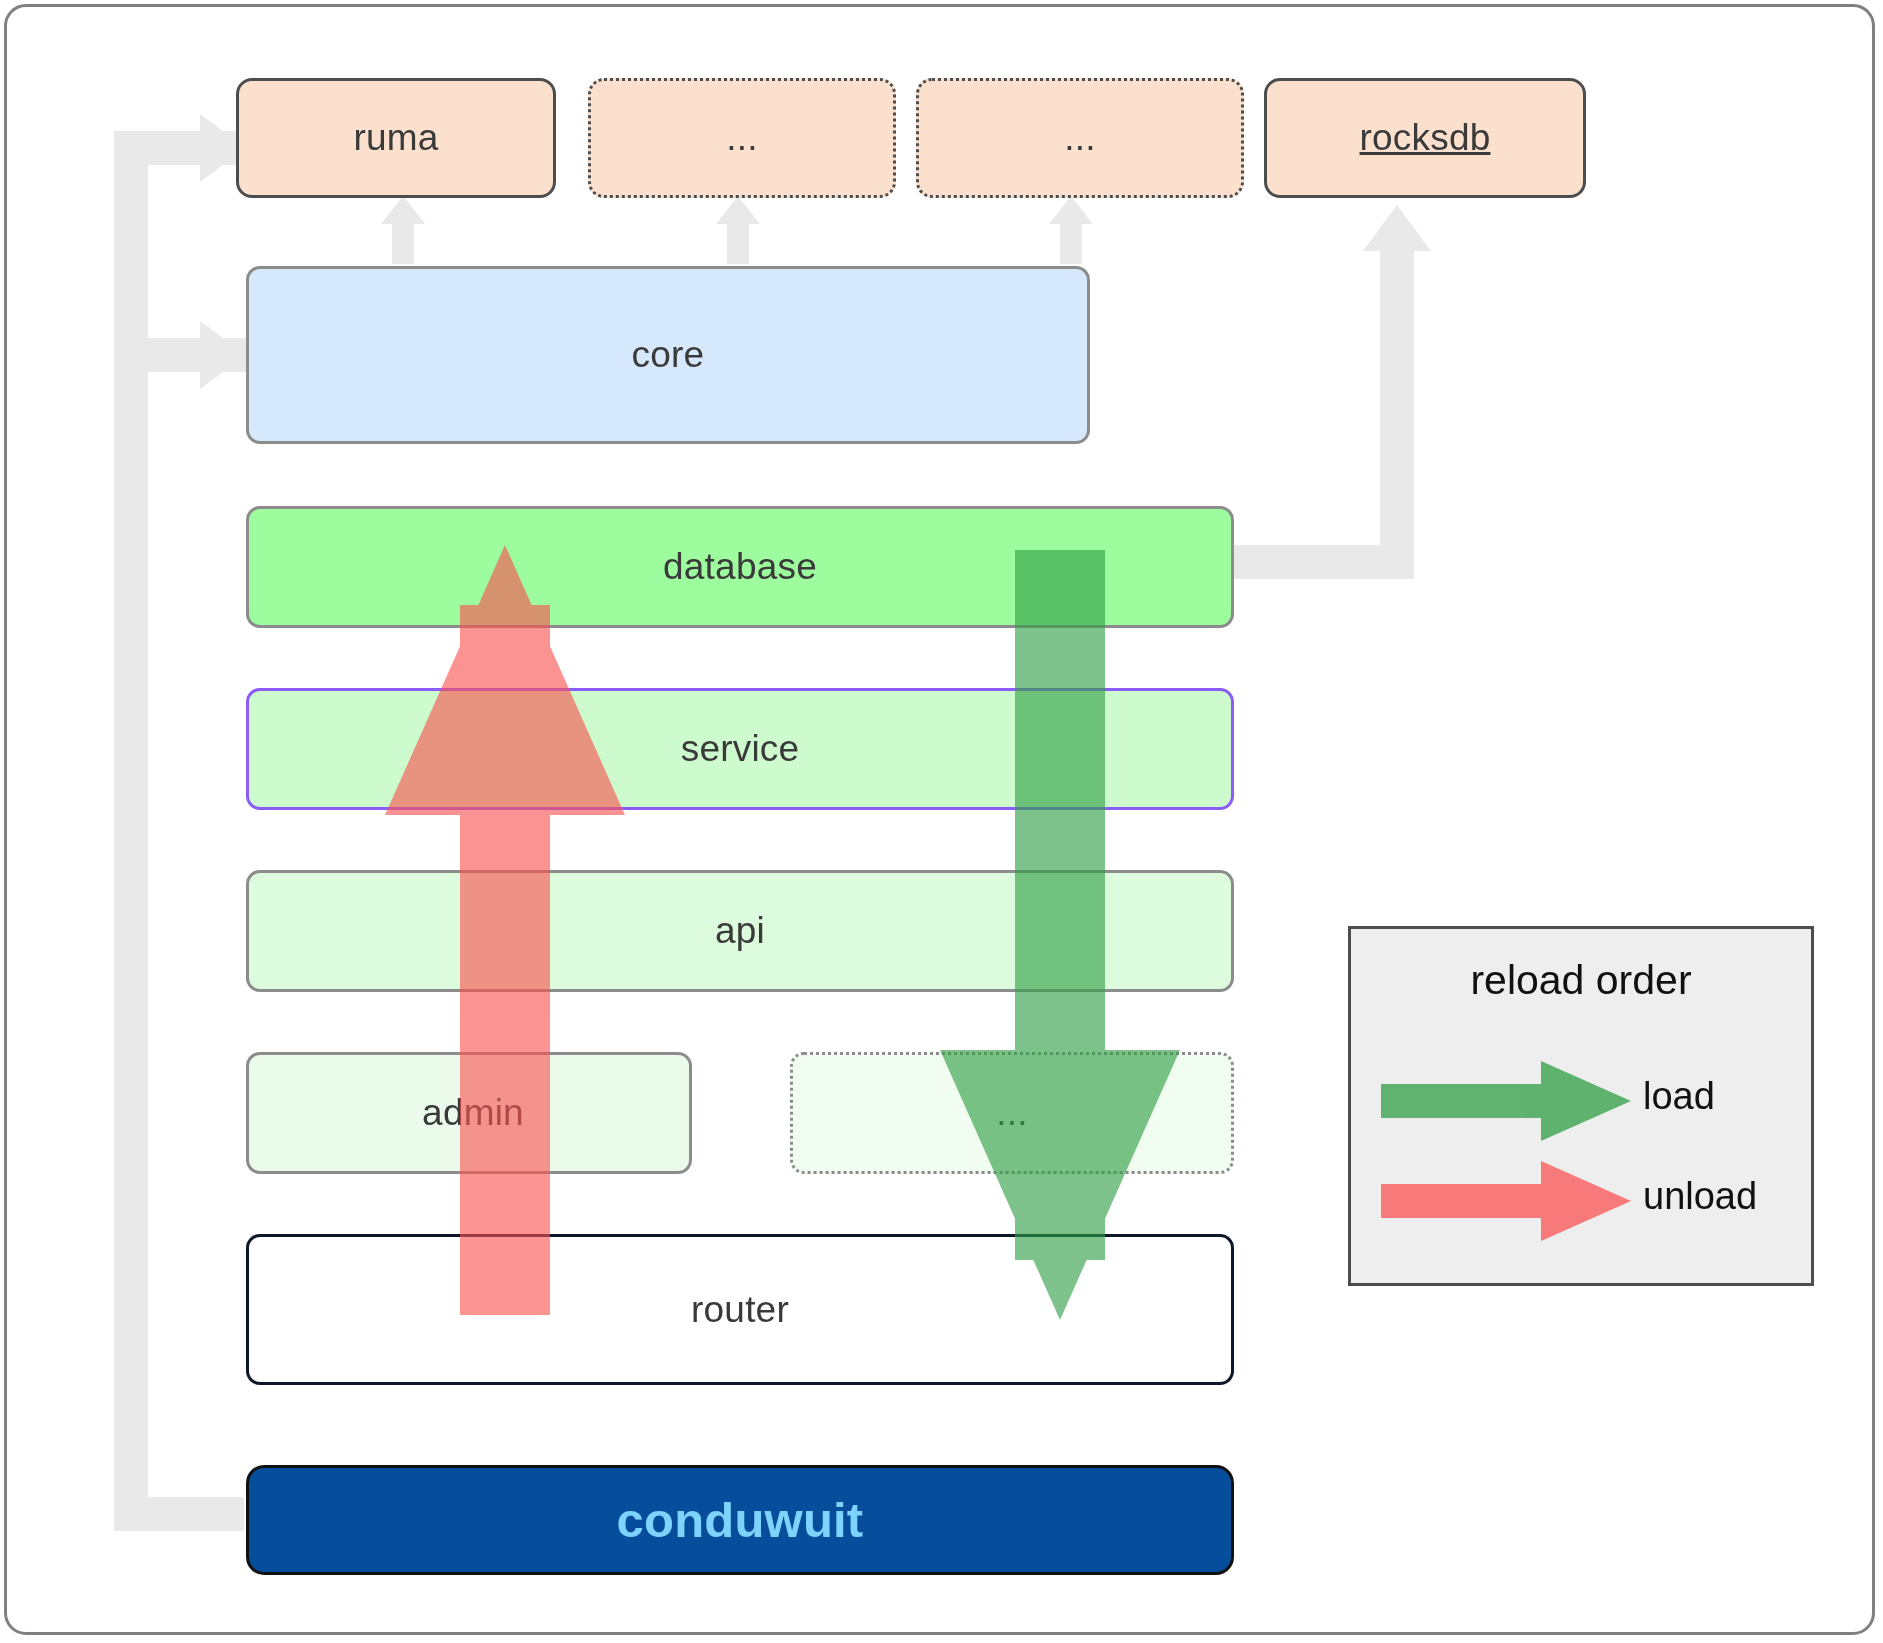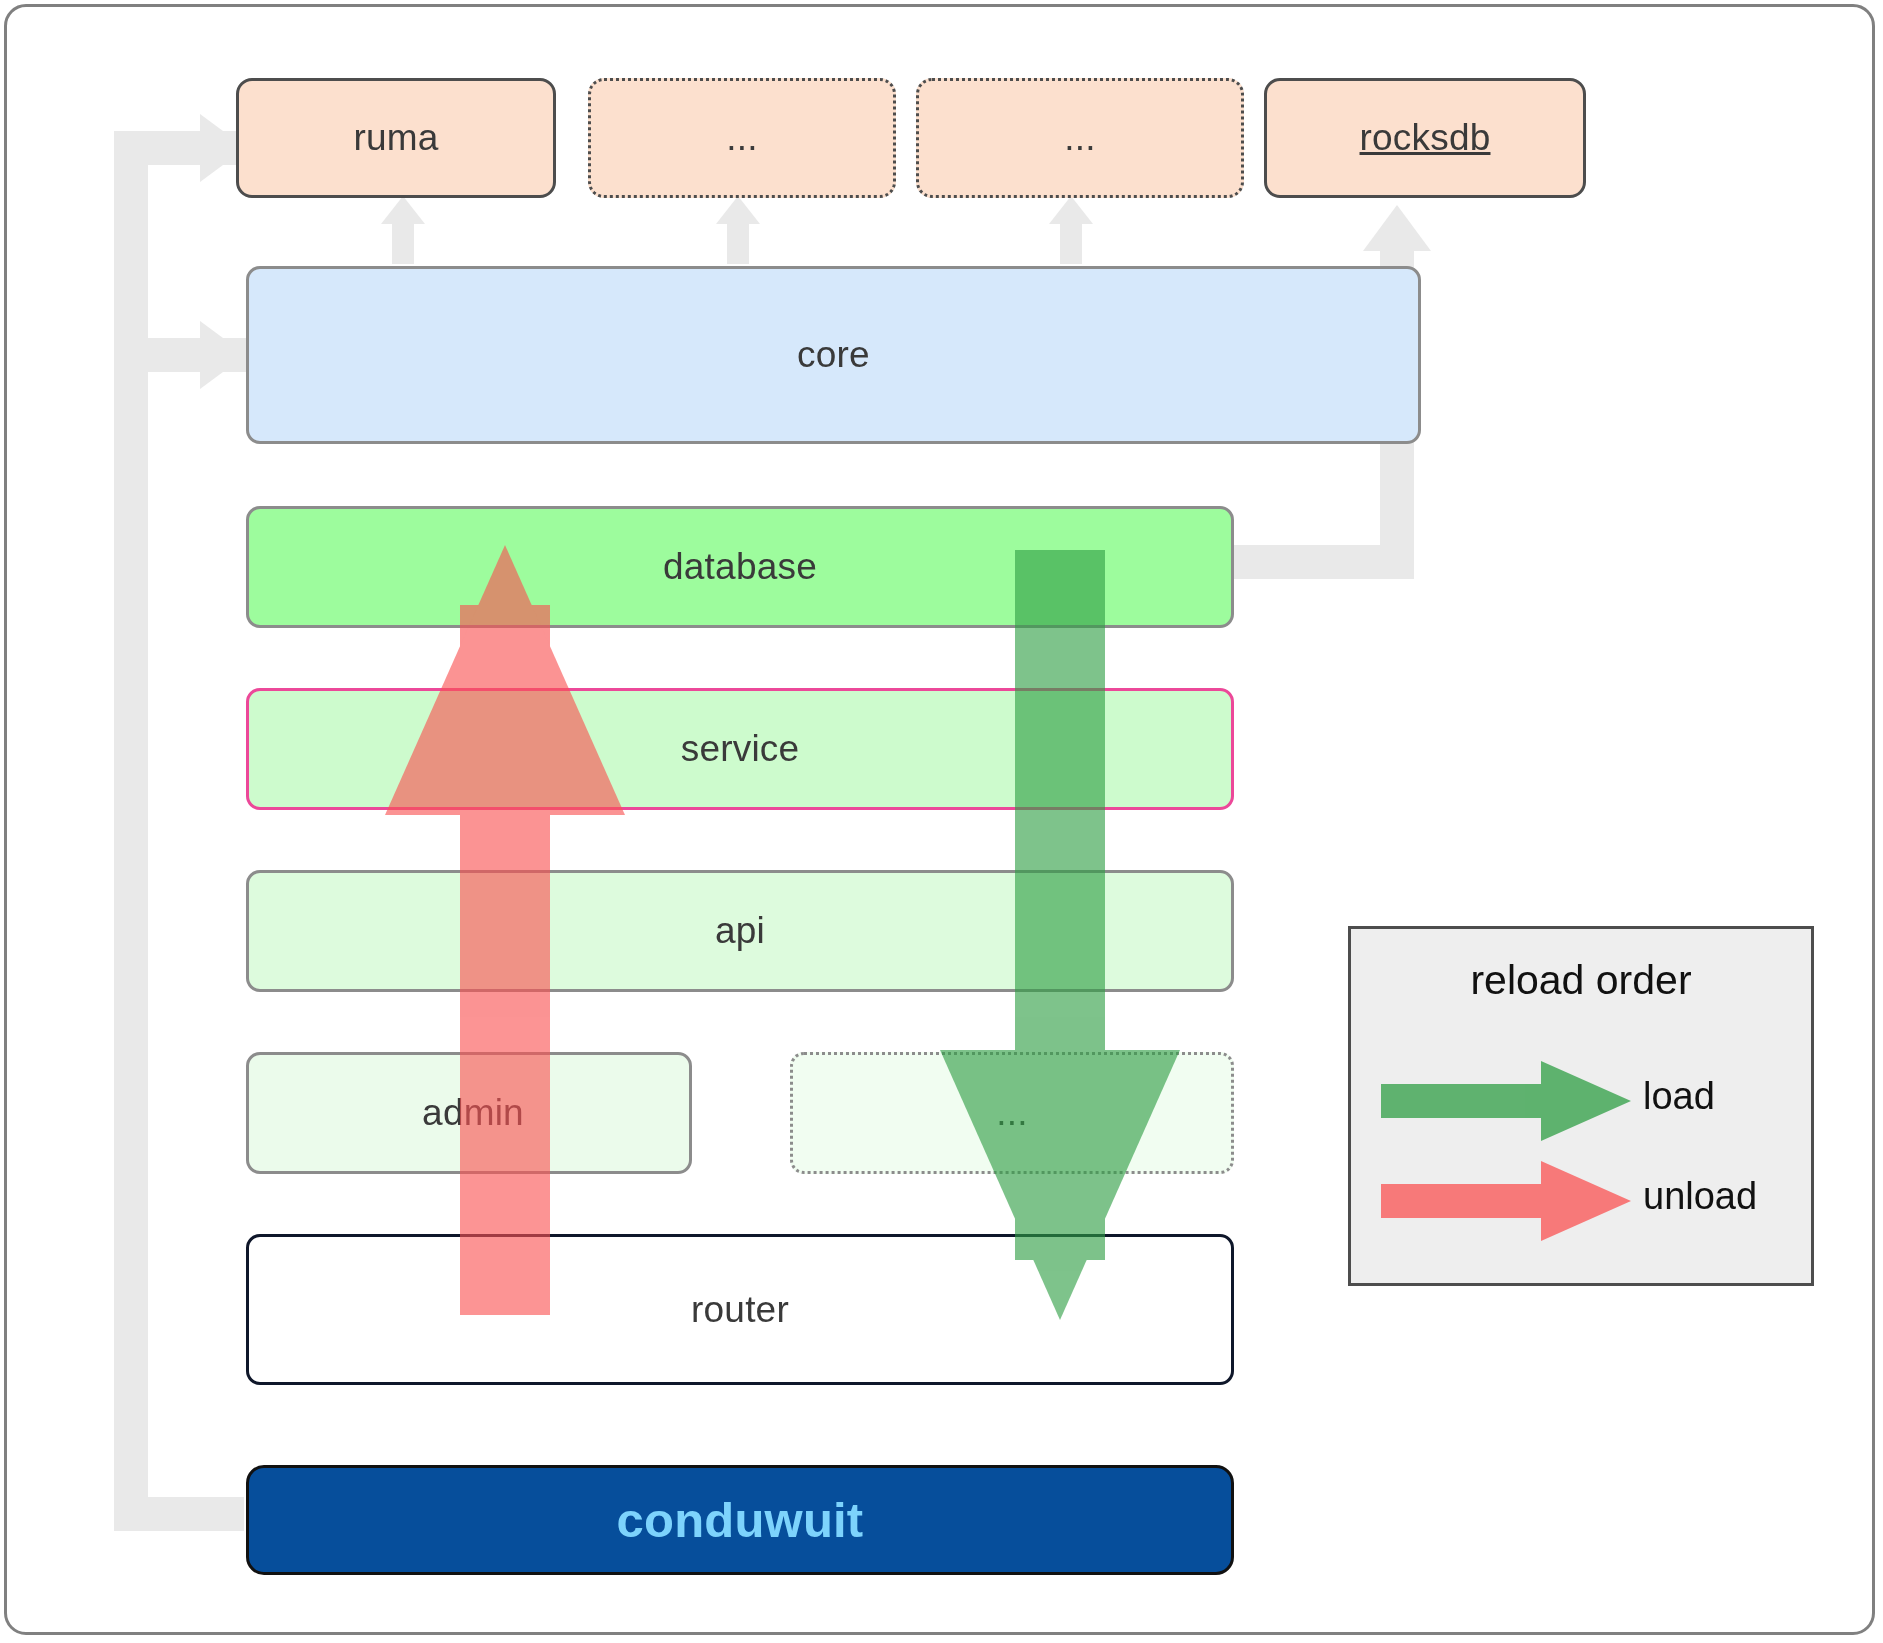--- a/index.html
+++ b/index.html
@@ -49,34 +49,34 @@
     background: #fce0ce;
     border: 3px solid #4d4d4d;
     border-radius: 16px;
     height: 120px;
     top: 78px;
   }
   .dep.dotted { border: 3px dotted #4d4d4d; }
 
   
   #node-core {
-    left: 246px; top: 266px; width: 1175px; height: 178px;
+    left: 246px; top: 266px; width: 844px; height: 178px;
     background: #d6e8fb;
     border: 3px solid #8c8c8c;
   }
   
   #node-database {
     left: 246px; top: 506px; width: 988px; height: 122px;
     background: #9dfc9d;
     border: 3px solid #8c8c8c;
   }
   #node-service {
     left: 246px; top: 688px; width: 988px; height: 122px;
     background: #cdfbcd;
-    border: 3px solid #ec4899;
+    border: 3px solid #8b5cf6;
   }
   #node-api {
     left: 246px; top: 870px; width: 988px; height: 122px;
     background: #ddfbdd;
     border: 3px solid #8c8c8c;
   }
   #node-admin {
     left: 246px; top: 1052px; width: 446px; height: 122px;
     background: #ebfbeb;
     border: 3px solid #8c8c8c;

